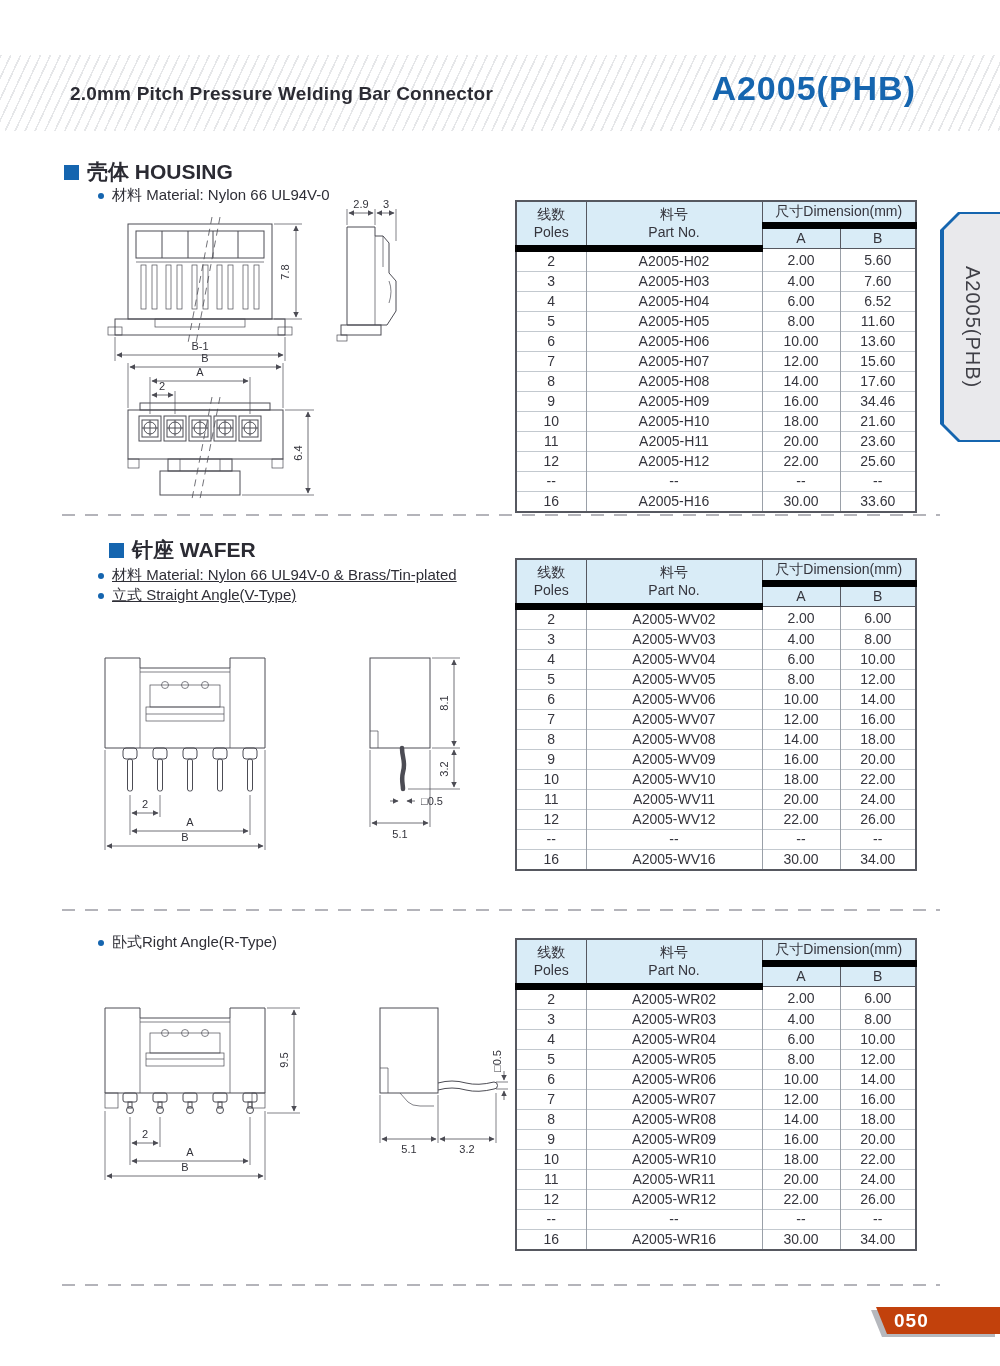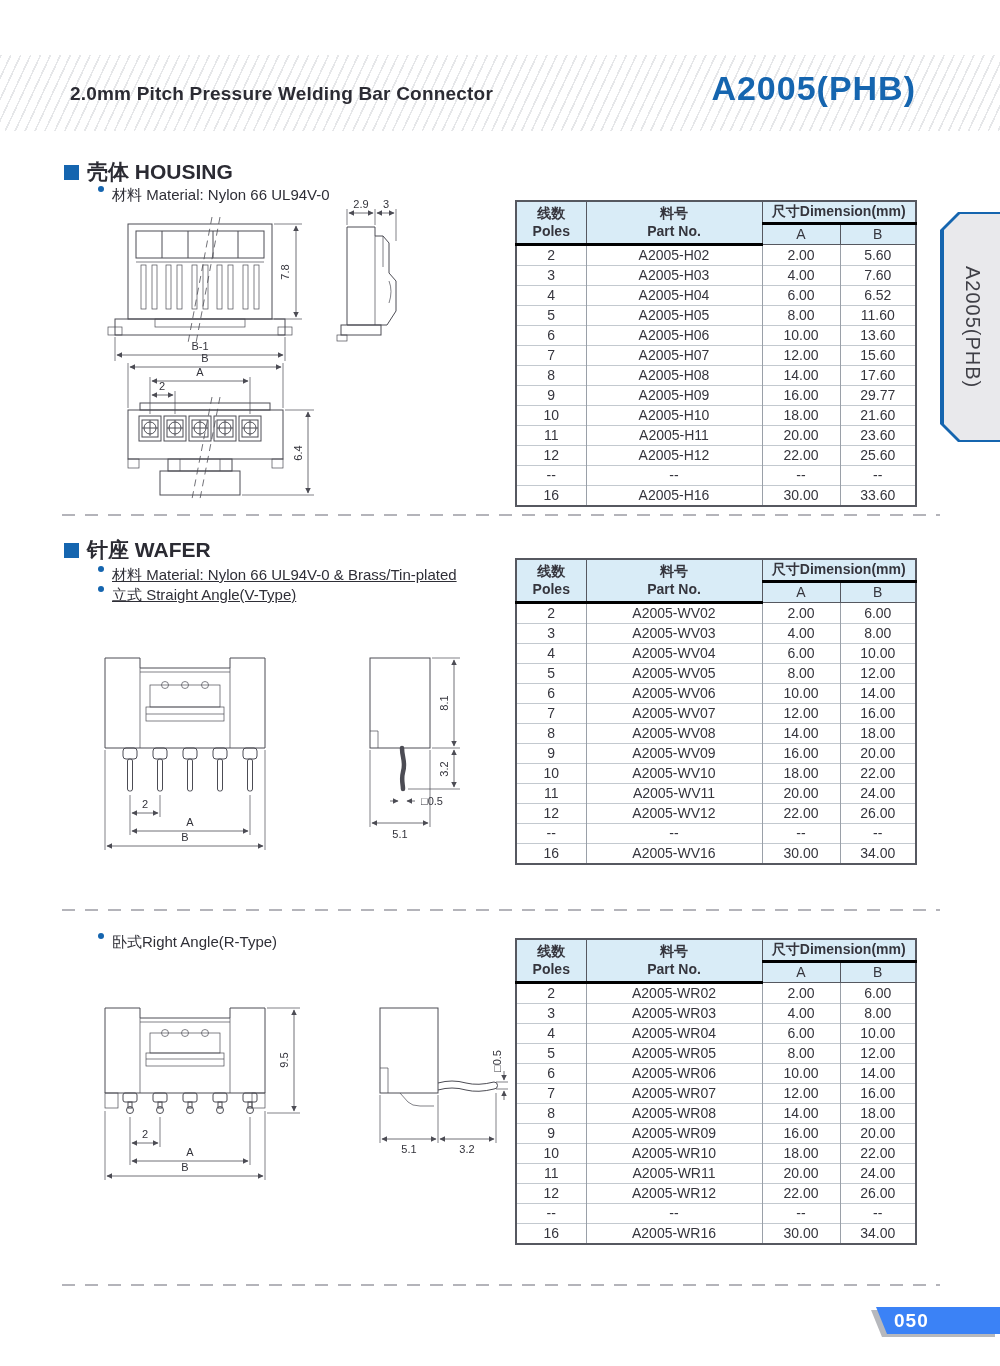--- a/index.html
+++ b/index.html
@@ -23,47 +23,47 @@
     clip-path:polygon(0 18px, 18px 0, 100% 0, 100% 100%, 18px 100%, 0 calc(100% - 18px)); }
   .tab-inner { position:absolute; left:4px; top:2px; right:0; bottom:2px; background:#e9e9ec;
     clip-path:polygon(0 16px, 16px 0, 100% 0, 100% 100%, 16px 100%, 0 calc(100% - 16px));
     display:flex; align-items:center; justify-content:center; }
   .tab-text { writing-mode:vertical-rl; font-size:20px; color:#3f3f46; letter-spacing:1px; }
 
   
   .sec-head { position:absolute; left:64px; display:flex; align-items:center; gap:8px;
     font-size:21px; font-weight:bold; color:#2b2b33; }
   .sec-head .sq { width:15px; height:15px; background:#1565af; display:inline-block; }
-  .bullet { position:absolute; left:98px; display:flex; align-items:flex-start; gap:8px;
+  .bullet { position:absolute; left:98px; display:flex; align-items:center; gap:8px;
     font-size:15px; color:#2f2f37; }
   .bullet .dot { width:6px; height:6px; border-radius:50%; background:#1565af; display:inline-block; }
 
   
   table.spec { position:absolute; left:515px; width:400px; border-collapse:collapse;
     table-layout:fixed; font-size:14px; color:#35353d; background:#fff;
     border:2px solid #565860; }
   table.spec col.c-poles{width:70px;} table.spec col.c-part{width:176px;}
   table.spec col.c-a{width:78px;} table.spec col.c-b{width:76px;}
   table.spec th { background:#d9ecf7; font-weight:normal; border:1px solid #565860;
     padding:1px 0; line-height:1.25; font-size:14px; }
   table.spec td { text-align:center; height:19px; line-height:19px; padding:0;
     border-right:1px solid #9aa0a8; border-top:1px solid #c3c9cf; }
   table.spec td:last-child { border-right:none; }
-  table.spec thead tr:first-child th { border-bottom:3px solid #000000;font-weight:bold; }
+  table.spec thead tr:first-child th { border-bottom:7px solid #000000; }
   .t1 { top:200px; } .t2 { top:558px; } .t3 { top:938px; }
 
   
   .dashsep { position:absolute; left:62px; width:878px; height:2px;
     background:repeating-linear-gradient(90deg,#b4b4ba 0 13px, transparent 13px 23px); }
 
   
   .badge-wrap { position:absolute; right:0; top:1307px; width:124px; height:27px; }
   .badge-shadow { position:absolute; left:-5px; top:3px; width:100%; height:100%;
     background:#b6b8bd; clip-path:polygon(0 0,100% 0,100% 100%,11px 100%); }
-  .badge { position:absolute; inset:0; background:#3b82f6; color:#fff;
+  .badge { position:absolute; inset:0; background:#c2410c; color:#fff;
     clip-path:polygon(0 0,100% 0,100% 100%,11px 100%);
     font-size:19px; font-weight:bold; line-height:27px; padding-left:18px; letter-spacing:1px; }
 
   
   svg.draw { position:absolute; left:60px; }
   svg.draw * { fill:none; stroke:#4c4c54; stroke-width:1; }
   svg.draw .thin { stroke-width:0.7; }
   svg.draw .brk { stroke-width:0.8; stroke-dasharray:7 5; }
   svg.draw .dim { stroke-width:0.8; }
   svg.draw text { stroke:none; fill:#33333b; font:11px "Liberation Sans", sans-serif;
@@ -268,21 +268,21 @@
       <tr>
         <td>8</td>
         <td>A2005-H08</td>
         <td>14.00</td>
         <td>17.60</td>
       </tr>
       <tr>
         <td>9</td>
         <td>A2005-H09</td>
         <td>16.00</td>
-        <td>29.77</td>
+        <td>34.46</td>
       </tr>
       <tr>
         <td>10</td>
         <td>A2005-H10</td>
         <td>18.00</td>
         <td>21.60</td>
       </tr>
       <tr>
         <td>11</td>
         <td>A2005-H11</td>
@@ -305,21 +305,21 @@
         <td>16</td>
         <td>A2005-H16</td>
         <td>30.00</td>
         <td>33.60</td>
       </tr>
     </tbody>
 </table>
 
 <div class="dashsep" style="top:514px;"></div>
 
-<div class="sec-head" style="top:536px;">
+<div class="sec-head" style="top:536px;margin-left:45px;">
   <span class="sq"></span>
   <span>针座 WAFER</span>
 </div>
 <div class="bullet" style="top:566px;text-decoration:underline;">
   <span class="dot"></span>
   <span>材料 Material: Nylon 66 UL94V-0 &amp; Brass/Tin-plated</span>
 </div>
 <div class="bullet" style="top:586px;text-decoration:underline;">
   <span class="dot"></span>
   <span>立式 Straight Angle(V-Type)</span>

